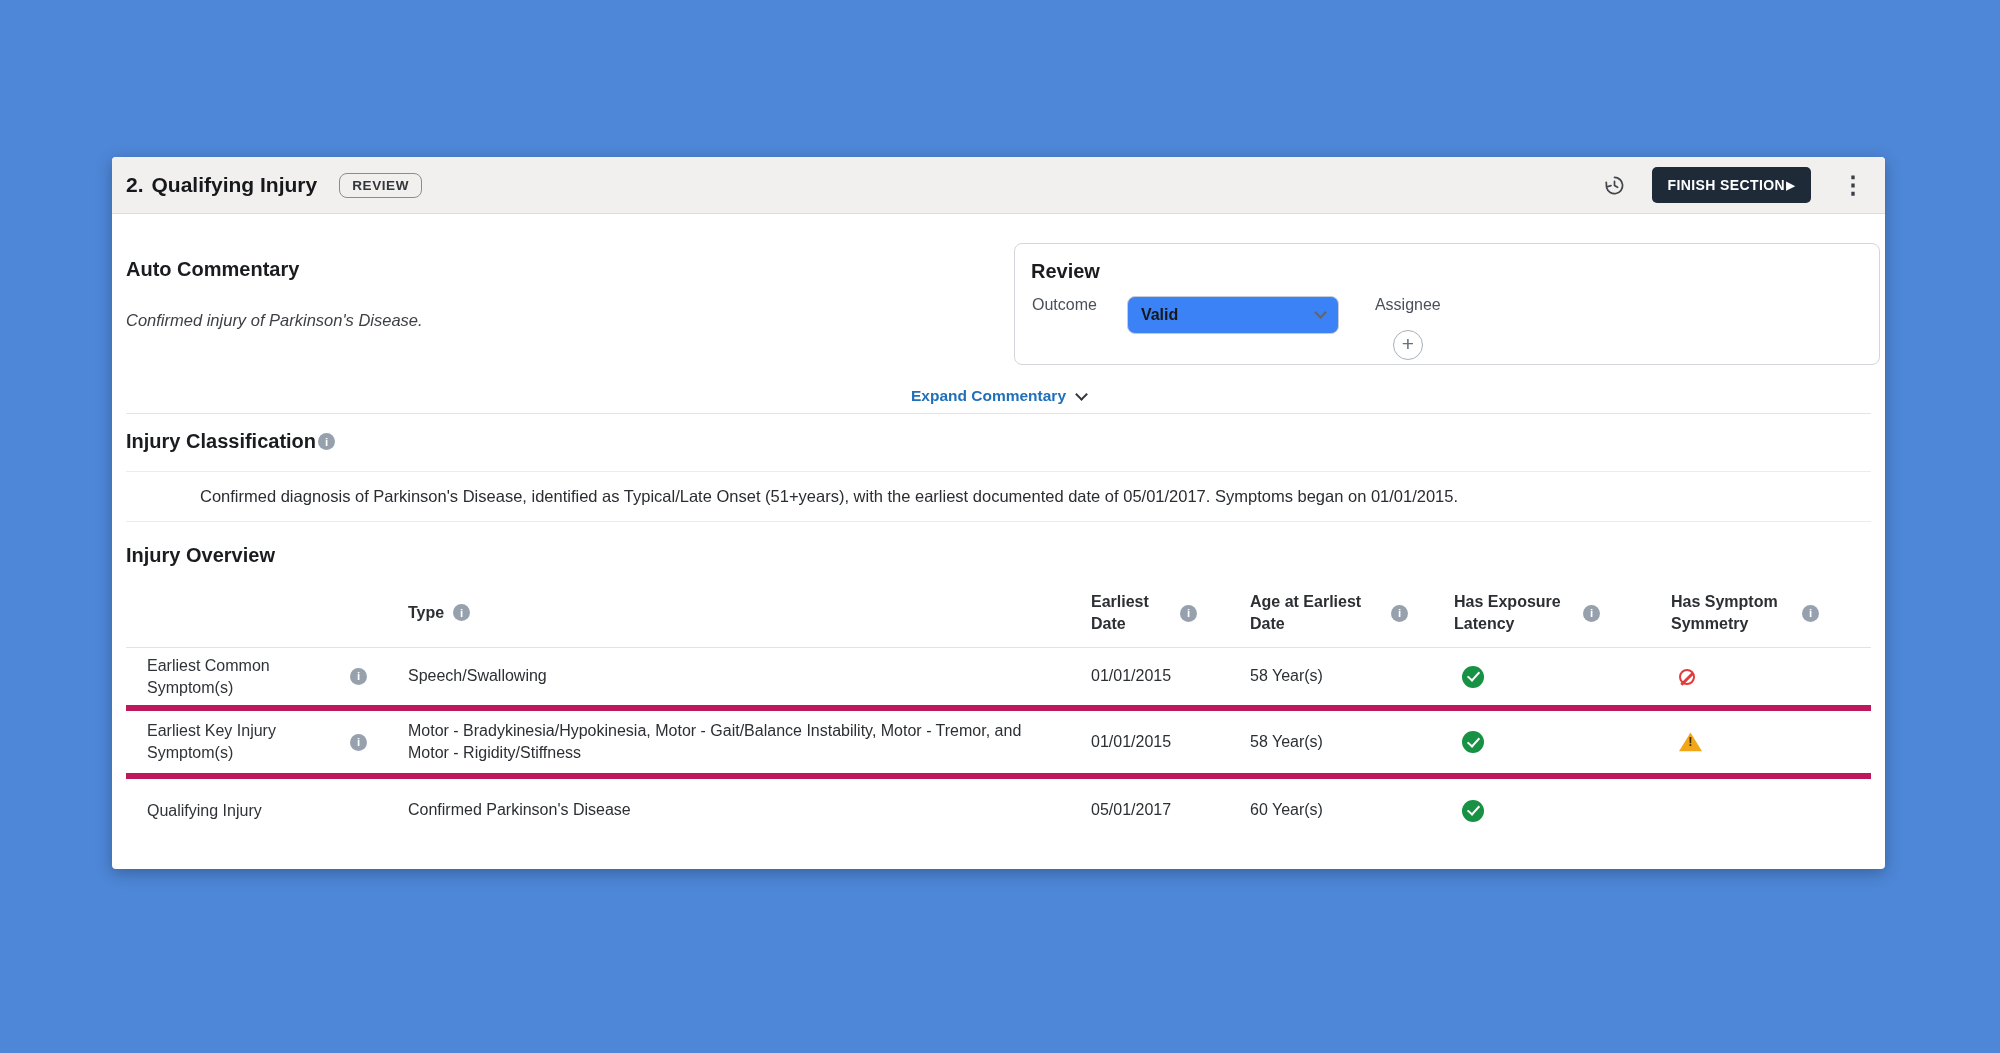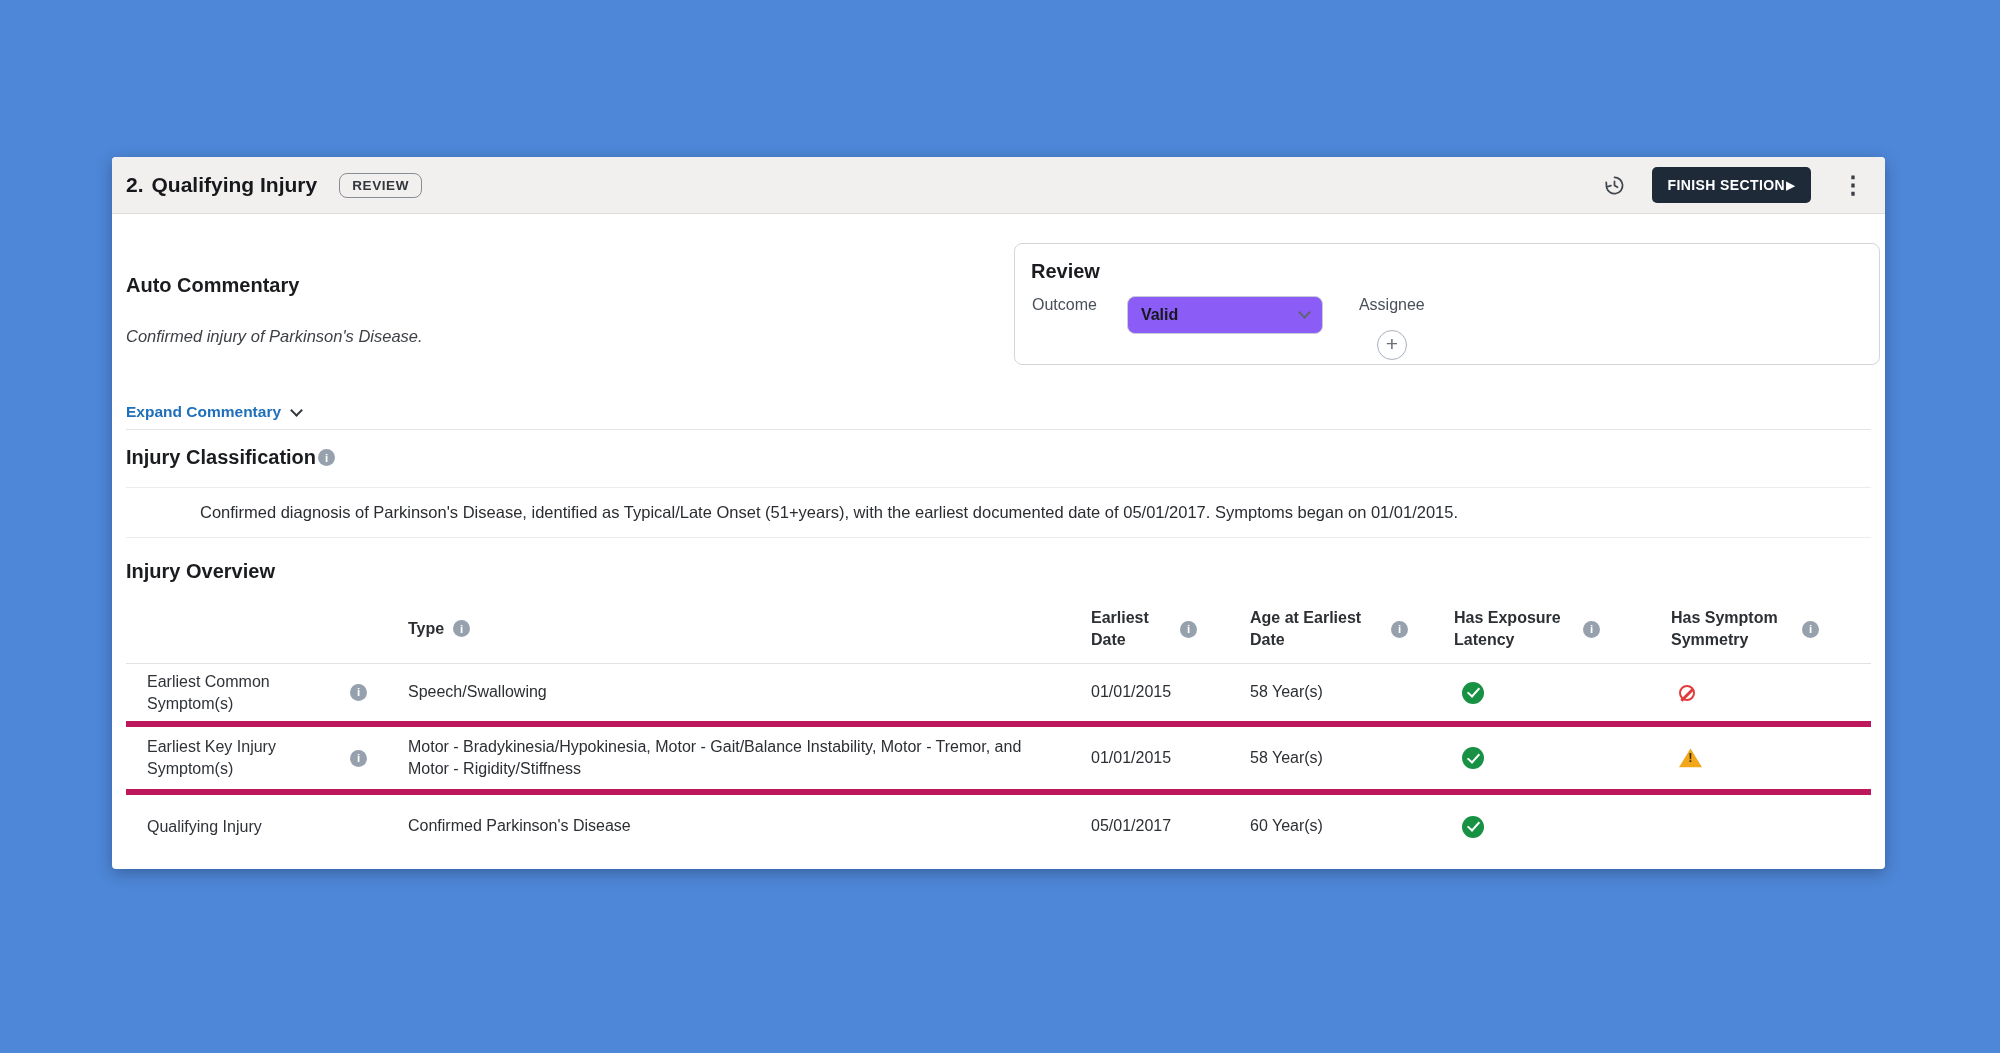--- a/index.html
+++ b/index.html
@@ -33,45 +33,45 @@
   .finish-btn {
     background: var(--finish-bg, #1f2a39); color: #fff; border: none; border-radius: 5px;
     padding: 10px 16px; font-size: 14px; font-weight: 700; letter-spacing: .4px;
     display: flex; align-items: center; gap: 1px; cursor: pointer;
     font-family: "Liberation Sans", sans-serif;
   }
   .finish-btn .play { font-size: 11px; line-height: 1; }
   .kebab { font-size: 24px; font-weight: 700; color: #3a3f45; cursor: pointer; line-height: 1; padding: 0 4px; }
 
   
-  .content { position: relative; flex: 1; padding: 16px 14px; }
+  .content { position: relative; flex: 1; padding: 0 14px; }
   h2 { font-size: 20px; font-weight: 700; color: #1a1c1f; margin: 0; }
 
   .ac-heading { margin-top: 44px; }
   .ac-text { margin: 30px 0 0; font-style: italic; font-size: 16.5px; color: #3d4045; }
 
   .review-box {
     position: absolute; top: 29px; left: 902px; width: 866px; height: 122px;
     border: 1.5px solid #d2d6db; border-radius: 8px; background: #fff; padding: 16px 16px;
   }
   .review-row { margin-top: 13px; display: flex; align-items: flex-start; gap: 30px; padding-left: 1px; }
   .field-label { font-size: 16px; color: #49505a; }
   .select {
-    width: 196px; height: 38px; border: 1.5px solid #c8cdd4; border-radius: 8px; background: #8b5cf6;
+    width: 212px; height: 38px; border: 1.5px solid #c8cdd4; border-radius: 8px; background: #3b82f6;
     display: flex; align-items: center; justify-content: space-between; padding: 0 13px; cursor: pointer;
   }
   .select-value { font-size: 16px; font-weight: 600; color: #15181c; }
   .chev { display: inline-block; width: 9px; height: 9px; border-right: 2.2px solid #5f6570; border-bottom: 2.2px solid #5f6570; transform: rotate(45deg); margin-top: -5px; }
   .assignee-group { margin-left: 6px; display: flex; align-items: center; gap: 16px; flex-direction: column; }
   .plus-btn {
     width: 30px; height: 30px; border-radius: 50%; border: 1.5px solid #a9b0ba; background: #fff;
     color: #6a7078; font-size: 21px; display: flex; align-items: center; justify-content: center; cursor: pointer; padding: 0 0 2px;
   }
 
-  .expand-row { margin-top: 57px; display: flex; align-items: center; gap: 11px; cursor: pointer; }
+  .expand-row { margin-top: 57px; display: flex; justify-content: center; align-items: center; gap: 11px; cursor: pointer; }
   .expand-label { color: var(--accent-blue, #1f6fba); font-size: 15.5px; font-weight: 700; }
   .expand-chev { border-color: #33373c; margin-top: -4px; }
 
   .divider { border: none; border-top: 1px solid #e4e4e4; margin: 8px 0 0; }
 
   .ic-heading-row { margin-top: 16px; display: flex; align-items: center; gap: 2px; }
   .class-row {
     margin-top: 18px; border-top: 1px solid #ececec; border-bottom: 1px solid #ececec;
     padding: 15px 20px 15px 74px; font-size: 16.5px; color: #2a2d31;
   }

